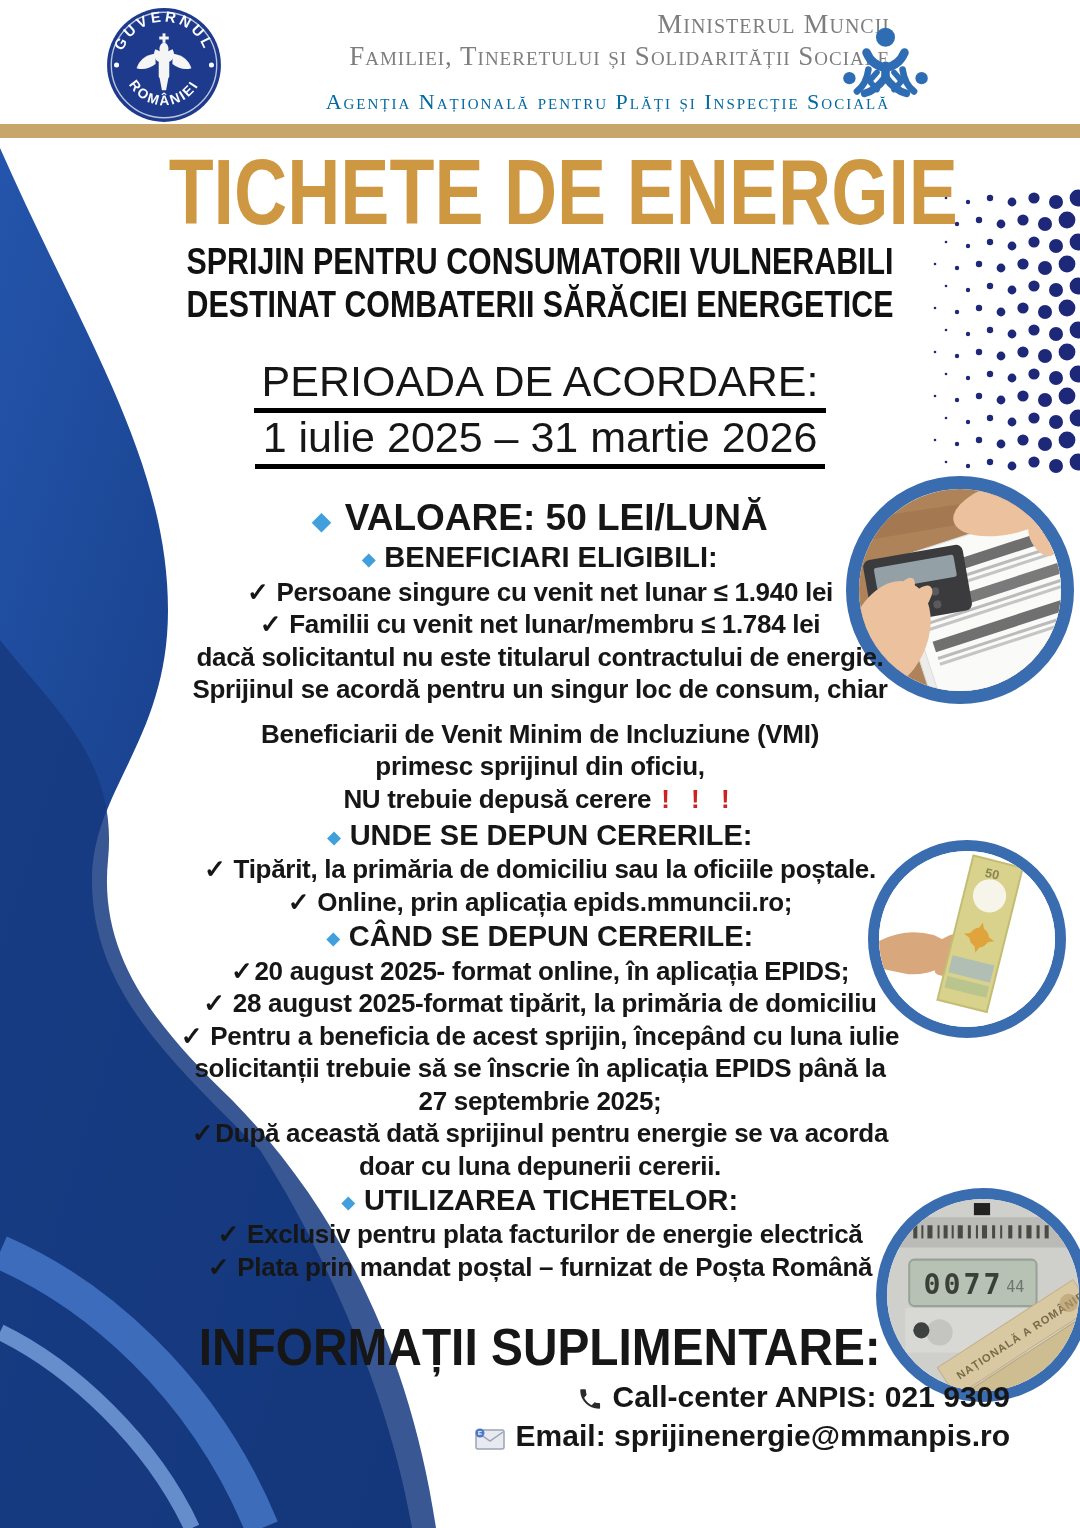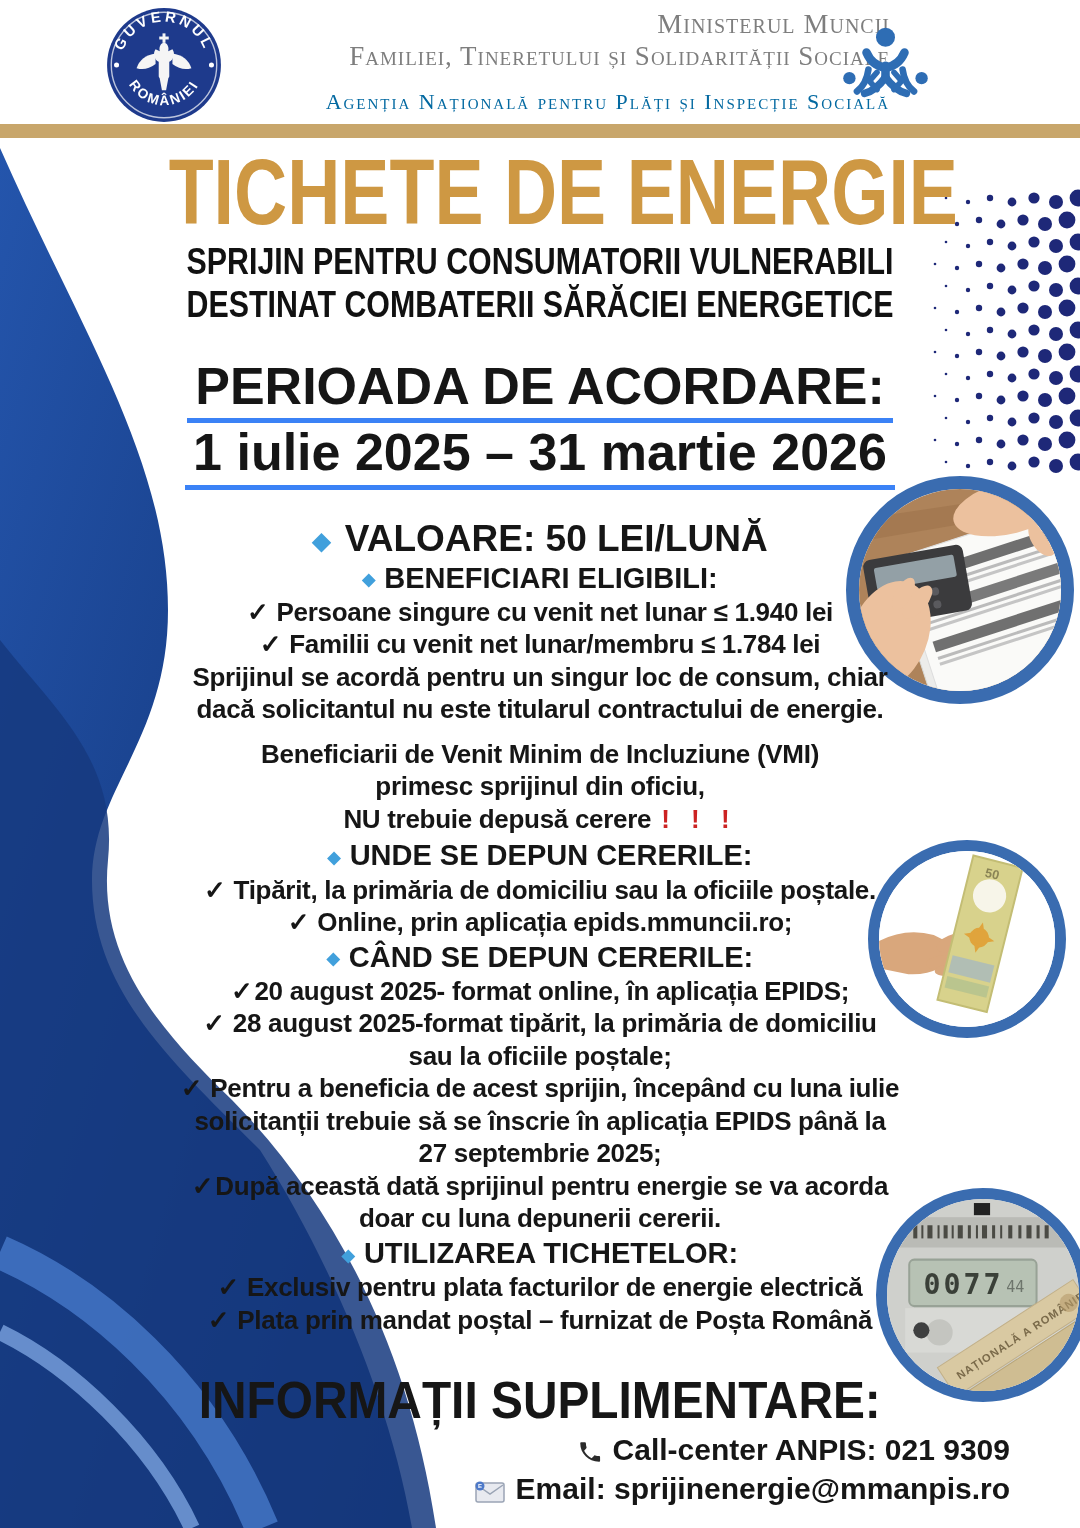--- a/index.html
+++ b/index.html
@@ -31,22 +31,22 @@
   #circle3 { left:876px; top:1188px; width:214px; height:214px; }
 
   
   .content { position:absolute; top:146px; left:70px; width:940px; z-index:2; text-align:center; }
   .title { font-size:92px; font-weight:bold; color:#CE9843; line-height:1.02; white-space:nowrap; }
   .title > span { display:inline-block; transform:scaleX(.80); transform-origin:center; }
   .subtitle { font-size:37px; font-weight:bold; color:#111; line-height:1.18; white-space:nowrap; }
   .subtitle > span { display:inline-block; transform:scaleX(.82); transform-origin:center; }
 
   .period-block { margin-top:30px; }
-  .underlined { display:inline-block; font-size:52px; font-weight:bold; line-height:1.12;
-                border-bottom:5px solid #3b82f6; padding:0 8px 3px; }
+  .underlined { display:inline-block; font-size:43px; font-weight:normal; line-height:1.12;
+                border-bottom:5px solid #000000; padding:0 8px 3px; }
   .period-value { }
 
   .valoare { margin-top:28px; font-size:37px; font-weight:bold; }
   .diamond-big { color:#41A0DC; font-size:24px; vertical-align:middle; margin-right:14px; }
   .section-heading { font-size:29px; font-weight:bold; line-height:1.25; }
   .diamond-sm { color:#41A0DC; font-size:17px; vertical-align:middle; margin-right:9px; }
 
   .line { font-size:26px; font-weight:bold; line-height:1.25; letter-spacing:-0.3px; }
   .chk { margin-right:8px; font-weight:bold; }
   .chk.tight { margin-right:2px; }
@@ -343,39 +343,38 @@
 
     <div class="valoare">
       <span class="diamond-big">◆</span><span>VALOARE: 50 LEI/LUNĂ</span>
     </div>
 
     <div class="section-heading">
       <span class="diamond-sm">◆</span><span>BENEFICIARI ELIGIBILI:</span>
     </div>
     <div class="line"><span class="chk">✓</span><span>Persoane singure cu venit net lunar ≤ 1.940 lei</span></div>
     <div class="line"><span class="chk">✓</span><span>Familii cu venit net lunar/membru ≤ 1.784 lei</span></div>
+    <div class="line">dacă solicitantul nu este titularul contractului de energie.</div>
     <div class="line">Sprijinul se acordă pentru un singur loc de consum, chiar</div>
-    <div class="line">dacă solicitantul nu este titularul contractului de energie.</div>
 
     <div class="line gap-md">Beneficiarii de Venit Minim de Incluziune (VMI)</div>
     <div class="line">primesc sprijinul din oficiu,</div>
     <div class="line"><span>NU trebuie depusă cerere</span><span class="exclaim">! ! !</span></div>
 
     <div class="section-heading" style="margin-top:2px;">
       <span class="diamond-sm">◆</span><span>UNDE SE DEPUN CERERILE:</span>
     </div>
     <div class="line"><span class="chk">✓</span><span>Tipărit,  la primăria de domiciliu sau la oficiile  poștale.</span></div>
     <div class="line"><span class="chk">✓</span><span>Online, prin aplicația epids.mmuncii.ro;</span></div>
 
     <div class="section-heading">
       <span class="diamond-sm">◆</span><span>CÂND SE DEPUN CERERILE:</span>
     </div>
     <div class="line"><span class="chk tight">✓</span><span>20 august 2025- format online, în aplicația EPIDS;</span></div>
     <div class="line"><span class="chk">✓</span><span>28 august 2025-format tipărit, la primăria de domiciliu</span></div>
-    <div class="line">sau la oficiile poștale;</div>
     <div class="line"><span class="chk">✓</span><span>Pentru a beneficia de acest sprijin, începând cu luna iulie</span></div>
     <div class="line">solicitanții trebuie să se înscrie în aplicația EPIDS până la</div>
     <div class="line">27 septembrie 2025;</div>
     <div class="line"><span class="chk tight">✓</span><span>După această dată sprijinul pentru energie se va acorda</span></div>
     <div class="line">doar cu luna depunerii cererii.</div>
 
     <div class="section-heading">
       <span class="diamond-sm">◆</span><span>UTILIZAREA TICHETELOR:</span>
     </div>
     <div class="line"><span class="chk">✓</span><span>Exclusiv pentru plata facturilor de energie electrică</span></div>

